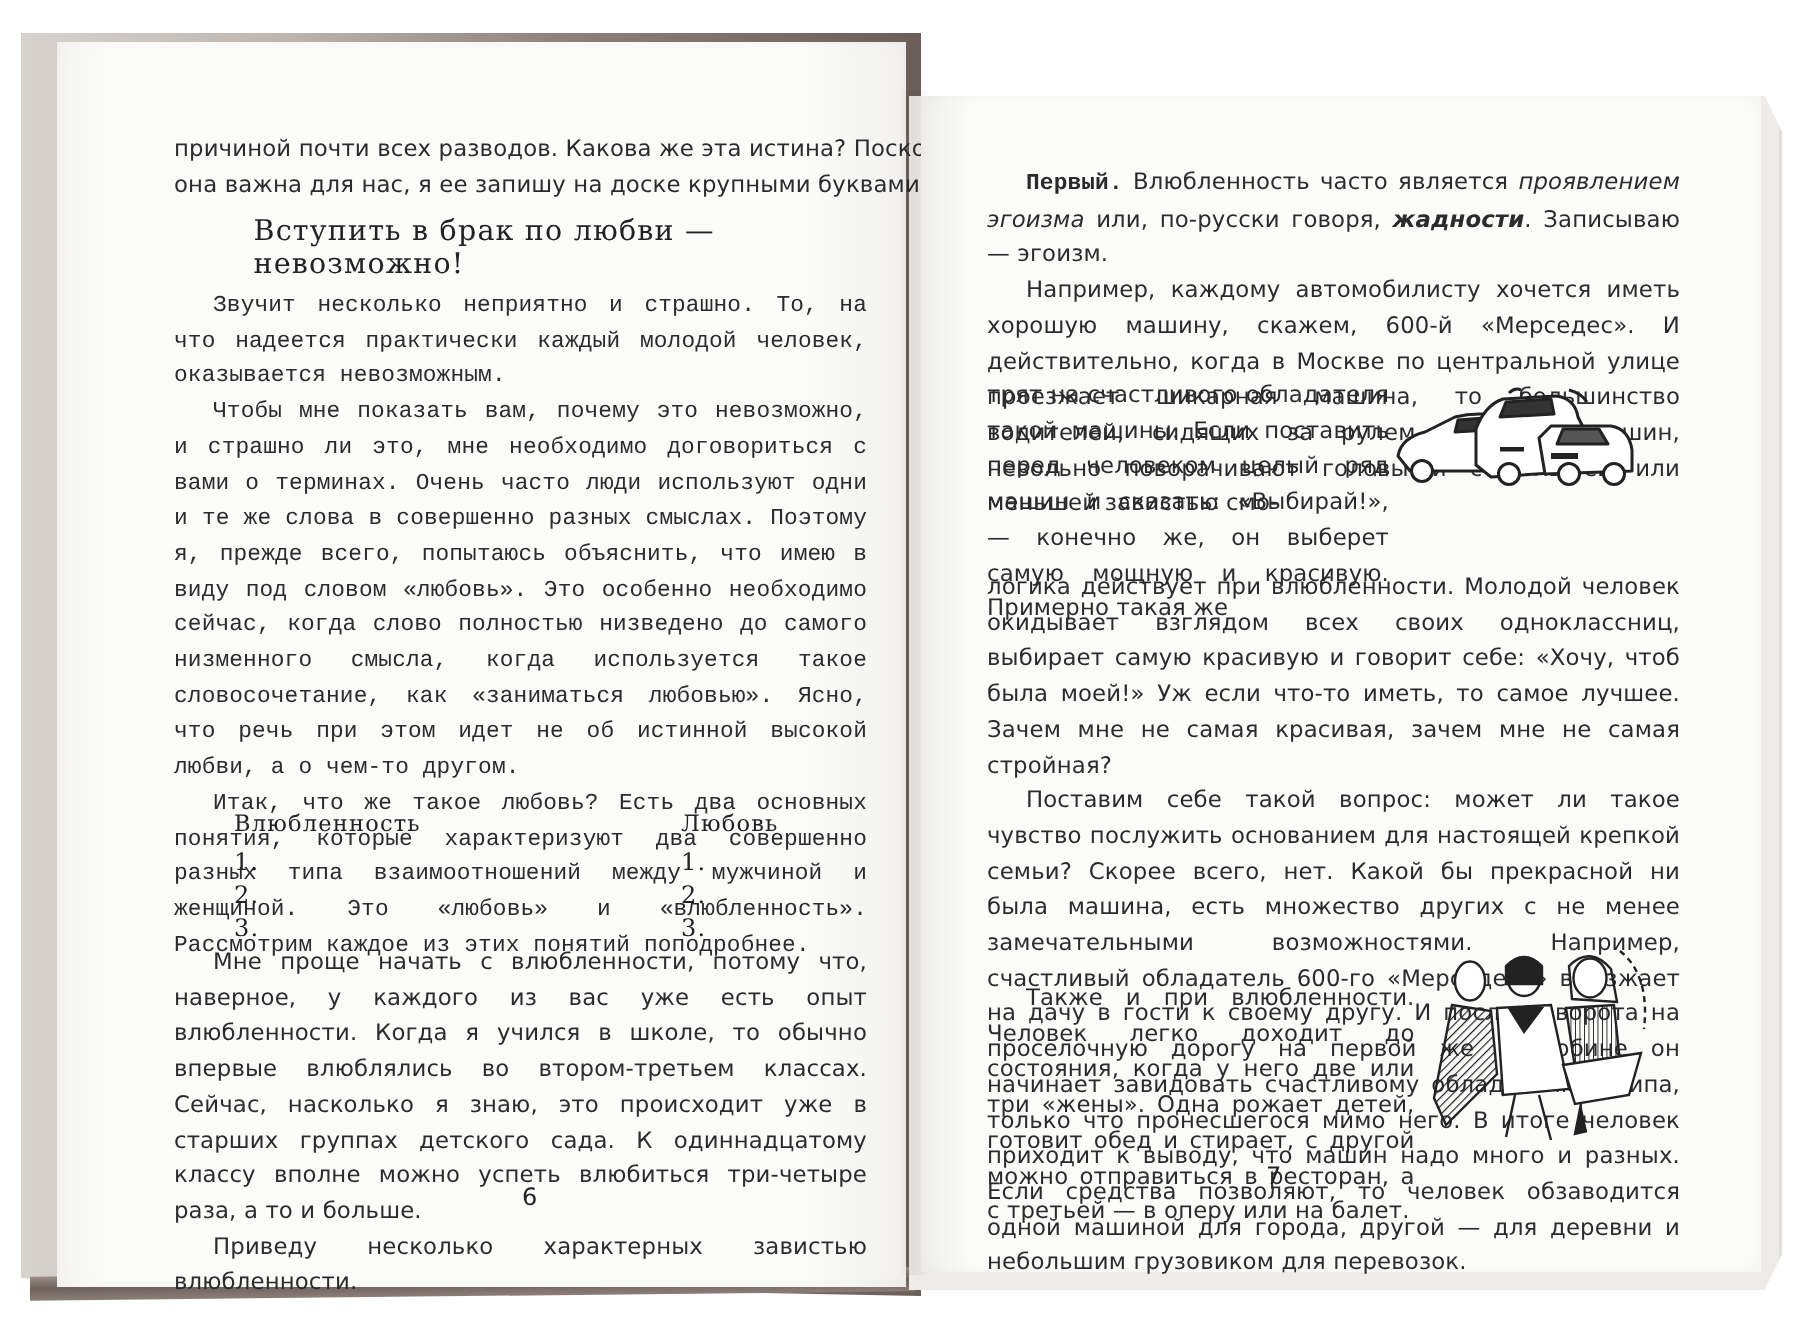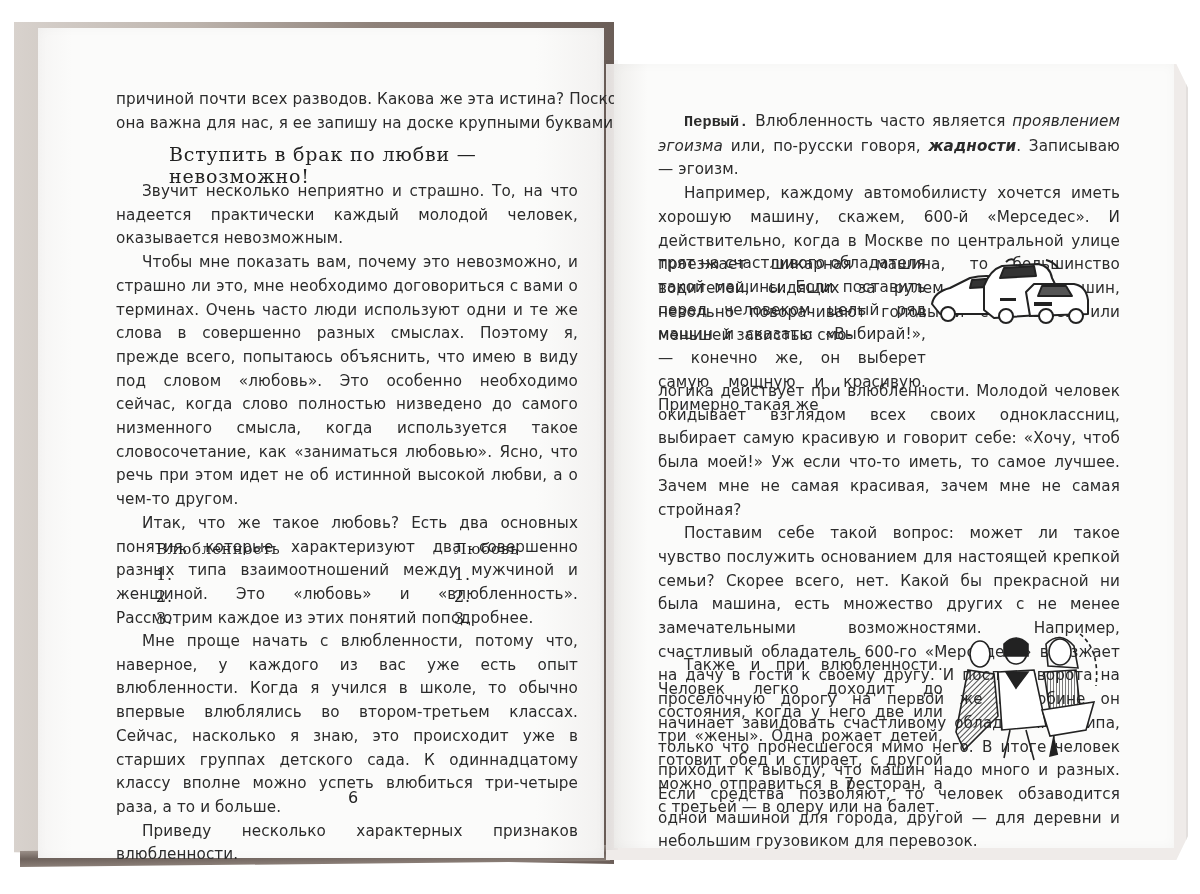--- a/index.html
+++ b/index.html
@@ -94,21 +94,21 @@
   <div class="cover-right"></div>
 
   <div class="page left">
     <div class="text-block" style="top:60px; text-align:left;">
       <p style="white-space:nowrap;">причиной почти всех разводов. Какова же эта истина? Поскольку</p>
       <p style="white-space:nowrap;">она важна для нас, я ее запишу на доске крупными буквами. Итак:</p>
     </div>
 
     <div class="script headline-script">Вступить в брак по любви — невозможно!</div>
 
-    <div class="text-block" style="top:152px;">
+    <div class="text-block" style="top:164px;font-family:Liberation Mono, monospace;">
       <p class="indent">Звучит несколько неприятно и страшно. То, на что надеется практически каждый молодой человек, оказывается невозможным.</p>
       <p class="indent">Чтобы мне показать вам, почему это невозможно, и страшно ли это, мне необходимо договориться с вами о терминах. Очень часто люди используют одни и те же слова в совершенно разных смыслах. Поэтому я, прежде всего, попытаюсь объяснить, что имею в виду под словом «любовь». Это особенно необходимо сейчас, когда слово полностью низведено до самого низменного смысла, когда используется такое словосочетание, как «заниматься любовью». Ясно, что речь при этом идет не об истинной высокой любви, а о чем-то другом.</p>
       <p class="indent">Итак, что же такое любовь? Есть два основных понятия, которые характеризуют два совершенно разных типа взаимоотношений между мужчиной и женщиной. Это «любовь» и «влюбленность». Рассмотрим каждое из этих понятий поподробнее.</p>
     </div>
 
     <div class="columns script">
       <div class="col c1">
         <div class="col-title">Влюбленность</div>
         <div>1.</div>
         <div>2.</div>
@@ -117,21 +117,21 @@
       <div class="col c2">
         <div class="col-title">Любовь</div>
         <div>1.</div>
         <div>2.</div>
         <div>3.</div>
       </div>
     </div>
 
     <div class="text-block" style="top:602px;">
       <p class="indent">Мне проще начать с влюбленности, потому что, наверное, у каждого из вас уже есть опыт влюбленности. Когда я учился в школе, то обычно впервые влюблялись во втором-третьем классах. Сейчас, насколько я знаю, это происходит уже в старших группах детского сада. К одиннадцатому классу вполне можно успеть влюбиться три-четыре раза,  а то и больше.</p>
-      <p class="indent">Приведу несколько характерных признаков влюбленности.</p>
+      <p class="indent">Приведу несколько характерных завистью влюбленности.</p>
     </div>
 
     <div class="page-number">6</div>
   </div>
 
   <div class="gutter"></div>
 
   <div class="page right">
     <div class="text-block" style="top:46px;">
       <p class="indent"><span class="bold">Первый.</span><span> Влюбленность часто является </span><span class="ital">проявлением эгоизма</span><span> или, по-русски говоря, </span><span class="bolditalic">жадности</span><span>. Записываю — эгоизм.</span></p>

